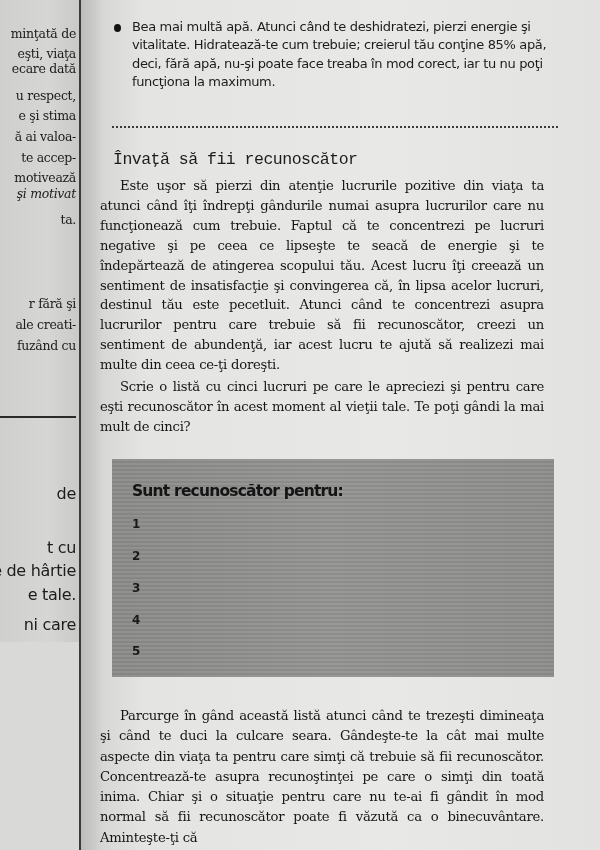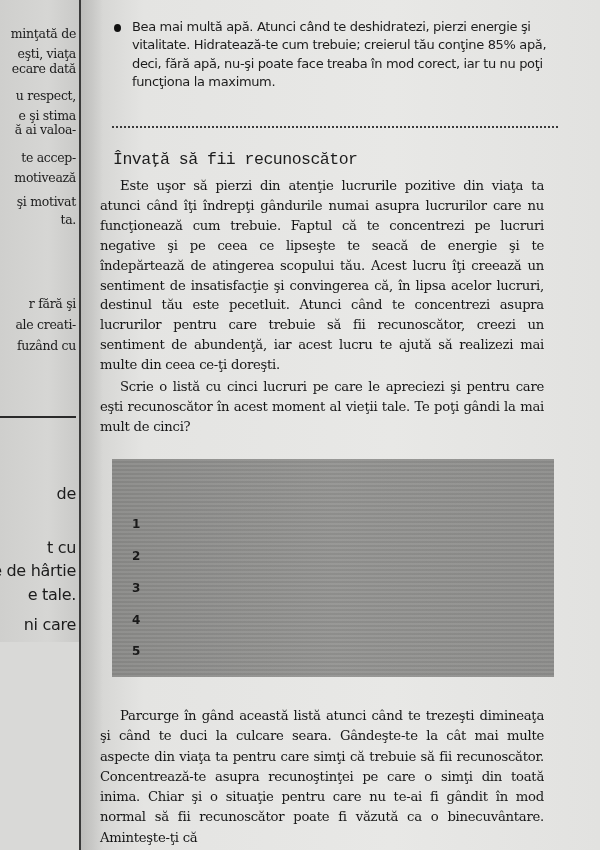--- a/index.html
+++ b/index.html
@@ -91,24 +91,24 @@
 </head>
 <body>
 
 <div class="page-left">
   <div id="left-lines">
       <div class="left-line" style="top: 28px;">minţată de</div>
       <div class="left-line" style="top: 48px;">eşti, viaţa</div>
       <div class="left-line" style="top: 63px;">ecare dată</div>
       <div class="left-line" style="top: 90px;">u respect,</div>
       <div class="left-line" style="top: 110px;">e şi stima</div>
-      <div class="left-line" style="top: 124px;">ă ai valoa-</div>
+      <div class="left-line" style="top: 131px;">ă ai valoa-</div>
       <div class="left-line" style="top: 152px; margin-left: 40px;">te accep-</div>
       <div class="left-line" style="top: 172px;">motivează</div>
-      <div class="left-line" style="top: 196px;">şi motivat</div>
+      <div class="left-line" style="top: 188px; font-style: italic;">şi motivat</div>
       <div class="left-line" style="top: 214px;">ta.</div>
       <div class="left-line" style="top: 298px;">r fără şi</div>
       <div class="left-line" style="top: 319px;">ale creati-</div>
       <div class="left-line" style="top: 340px;">fuzând cu</div>
       <div class="left-line sans" style="top: 486px;">de</div>
       <div class="left-line sans" style="top: 540px;">t cu</div>
       <div class="left-line sans" style="top: 563px;">e de hârtie</div>
       <div class="left-line sans" style="top: 587px;">e tale.</div>
       <div class="left-line sans" style="top: 617px;">ni care</div>
       <div class="left-line sans" style="top: 641px;">n ciuda</div>
@@ -129,20 +129,21 @@
 </div>
 
 <div class="dotted-rule"></div>
 
 <div class="section-title">Învaţă să fii recunoscător</div>
 
 <div class="para p1">Este uşor să pierzi din atenţie lucrurile pozitive din viaţa ta atunci când îţi îndrepţi gândurile numai asupra lucrurilor care nu funcţionează cum trebuie. Faptul că te concentrezi pe lucruri negative şi pe ceea ce lipseşte te seacă de energie şi te îndepărtează de atingerea scopului tău. Acest lucru îţi creează un sentiment de insatisfacţie şi convingerea că, în lipsa acelor lucruri, destinul tău este pecetluit. Atunci când te concentrezi asupra lucrurilor pentru care trebuie să fii recunoscător, creezi un sentiment de abundenţă, iar acest lucru te ajută să realizezi mai multe din ceea ce-ţi doreşti.</div>
 <div class="para p2">Scrie o listă cu cinci lucruri pe care le apreciezi şi pentru care eşti recunoscător în acest moment al vieţii tale. Te poţi gândi la mai mult de cinci?</div>
 
 <div class="gratitude-box">
+  <div class="box-title">Sunt recunoscător pentru:</div>
   <div class="box-item" style="top:58px">
     <span class="num">1</span>
     <span></span>
   </div>
   <div class="box-item" style="top:90px">
     <span class="num">2</span>
     <span></span>
   </div>
   <div class="box-item" style="top:122px">
     <span class="num">3</span>

